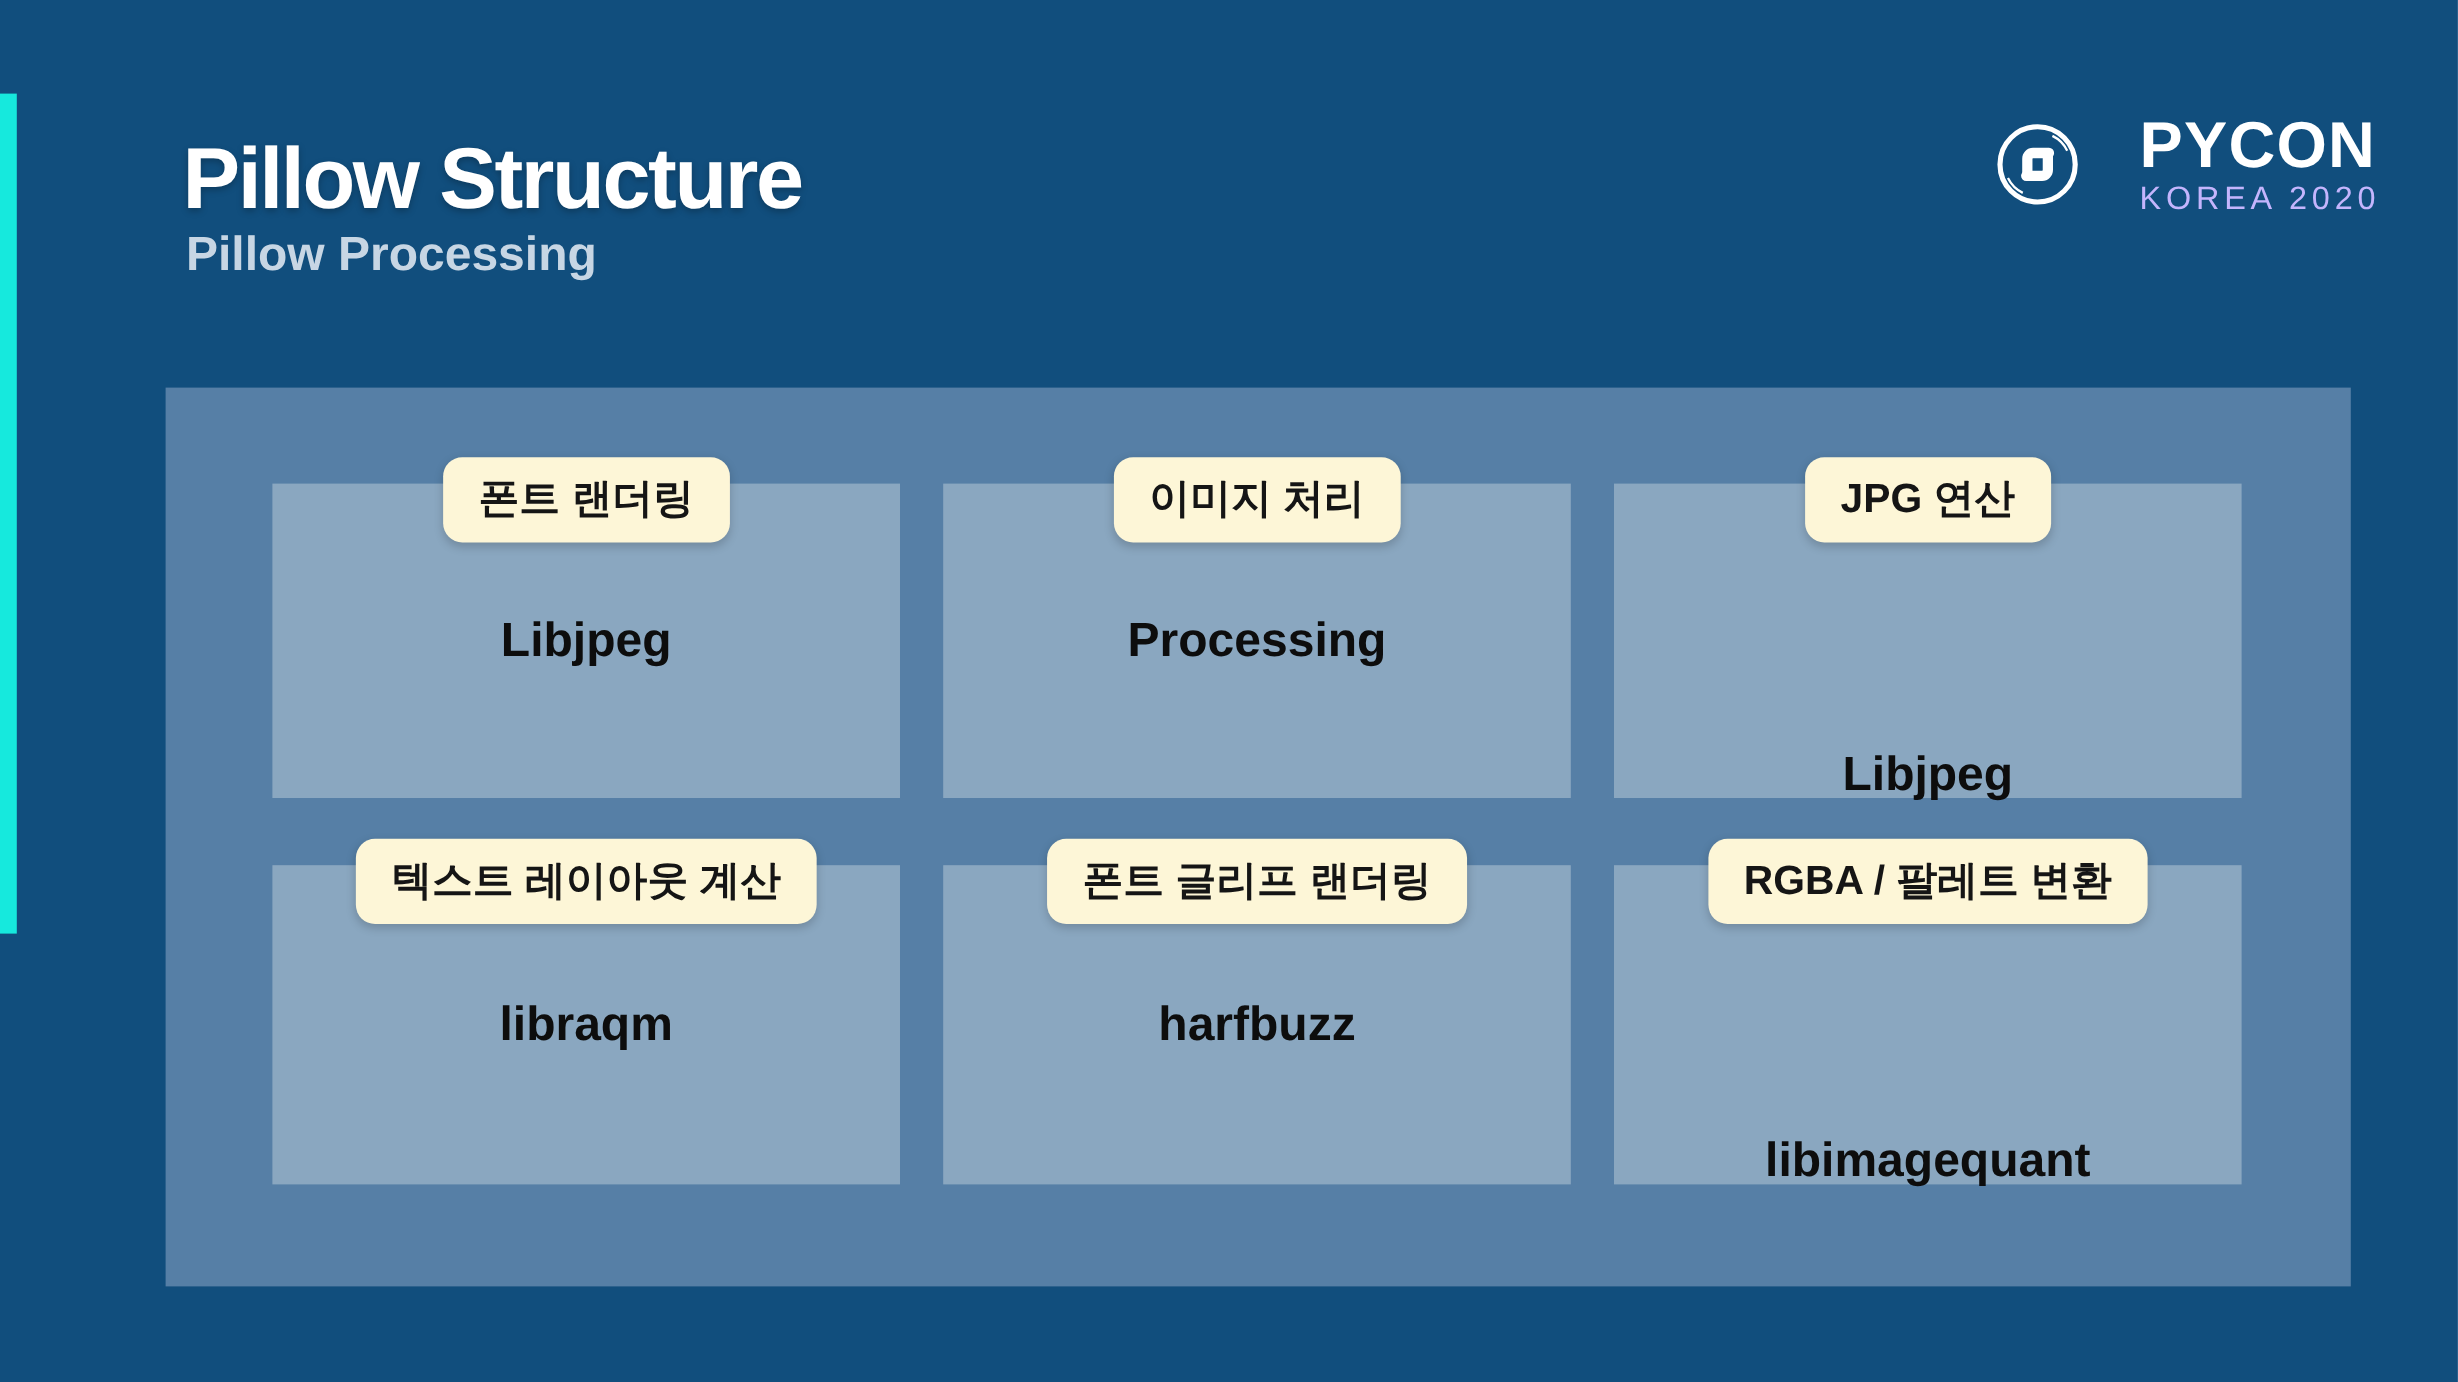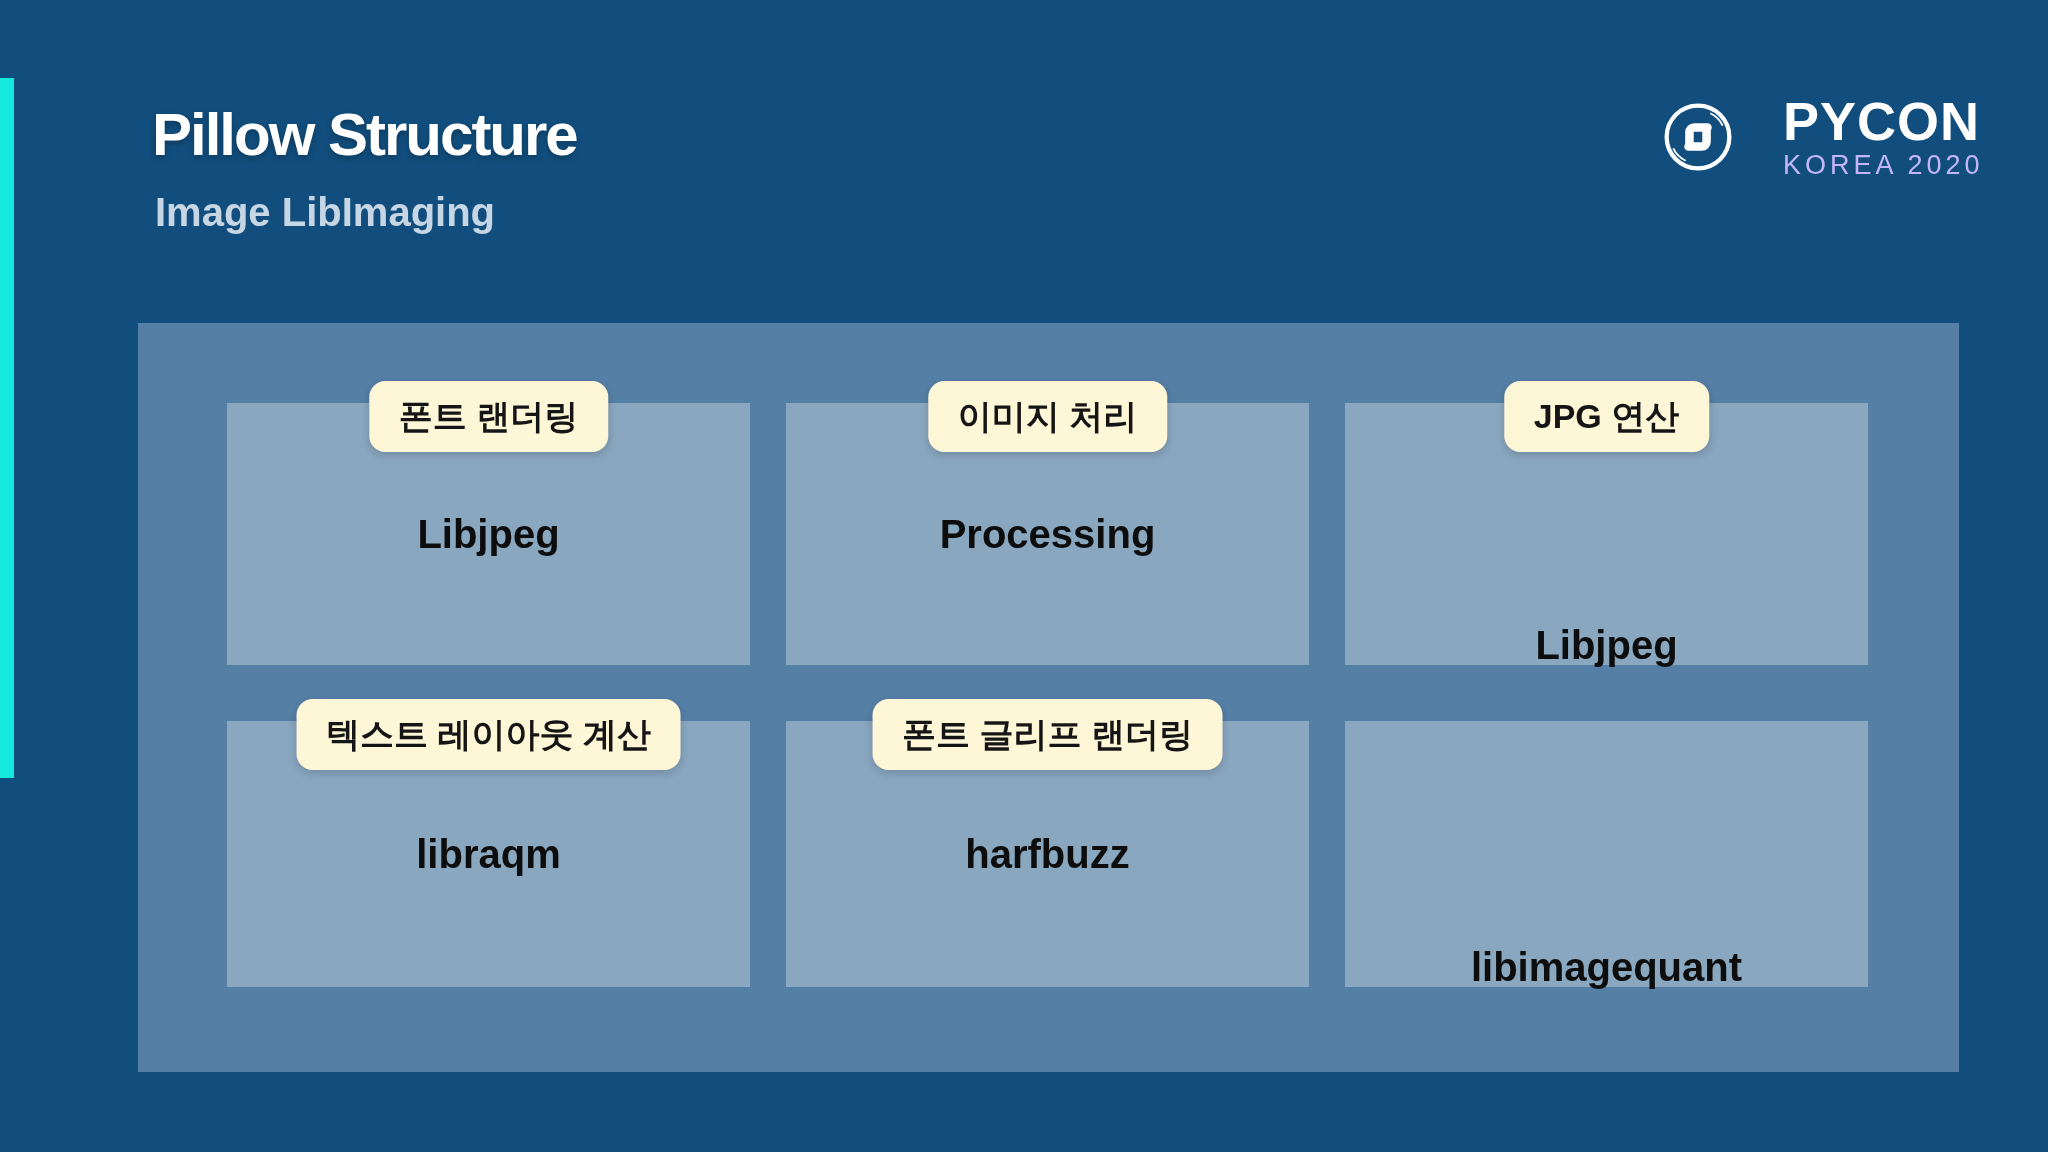--- a/index.html
+++ b/index.html
@@ -19,21 +19,21 @@
     background:var(--background);
     font-family:"Liberation Sans", sans-serif;
     position:relative;
   }
   .accent-bar{
     position:absolute;left:0;top:78px;width:14px;height:700px;
     background:var(--accent-bar);
   }
   .title{
     position:absolute;left:152px;top:62px;
-    font-size:60px;font-weight:bold;letter-spacing:-2px;
+    font-size:72px;font-weight:bold;letter-spacing:-2px;
     color:var(--title-text);line-height:1.1;
     text-shadow:0 3px 6px rgba(0,0,0,0.25);
   }
   .subtitle{
     position:absolute;left:155px;top:190px;
     font-size:40px;font-weight:bold;
     color:var(--subtitle-text);line-height:1.1;
   }
   .logo{
     position:absolute;left:1660px;top:94px;
@@ -77,21 +77,21 @@
   }
 </style>
 </head>
 <body>
 
 <div>
 
   <div class="accent-bar"></div>
 
   <h1 class="title">Pillow Structure</h1>
-  <div class="subtitle">Image LibImaging</div>
+  <div class="subtitle">Pillow Processing</div>
 
   <div class="logo">
     <span class="logo-mark">
       <svg viewBox="-40 -40 80 80" width="76" height="76">
         <circle cx="0" cy="0" r="33" fill="none" stroke="#FFFFFF" stroke-width="4.5"></circle>
         <path d="M -9,8 L -9,-5 A 5,5 0 0 1 -4,-10 L 10,-10" fill="none" stroke="#FFFFFF" stroke-width="9" stroke-linecap="round" stroke-linejoin="round"></path>
         <path d="M 9,-8 L 9,5 A 5,5 0 0 1 4,10 L -10,10" fill="none" stroke="#FFFFFF" stroke-width="9" stroke-linecap="round" stroke-linejoin="round"></path>
         <path d="M -26,12 A 28,28 0 0 0 -13,25" fill="none" stroke="#FFFFFF" stroke-width="2"></path>
         <path d="M 26,-12 A 28,28 0 0 0 13,-25" fill="none" stroke="#FFFFFF" stroke-width="2"></path>
       </svg>
@@ -123,18 +123,19 @@
       <span class="badge">텍스트 레이아웃 계산</span>
       <span class="lib-name">libraqm</span>
     </div>
 
     <div class="cell r2 c2">
       <span class="badge">폰트 글리프 랜더링</span>
       <span class="lib-name">harfbuzz</span>
     </div>
 
     <div class="cell r2 c3">
+      <span class="badge">RGBA / 팔레트 변환</span>
       <span class="lib-name">libimagequant</span>
     </div>
 
   </div>
 
 </div>
 
 </body></html>

